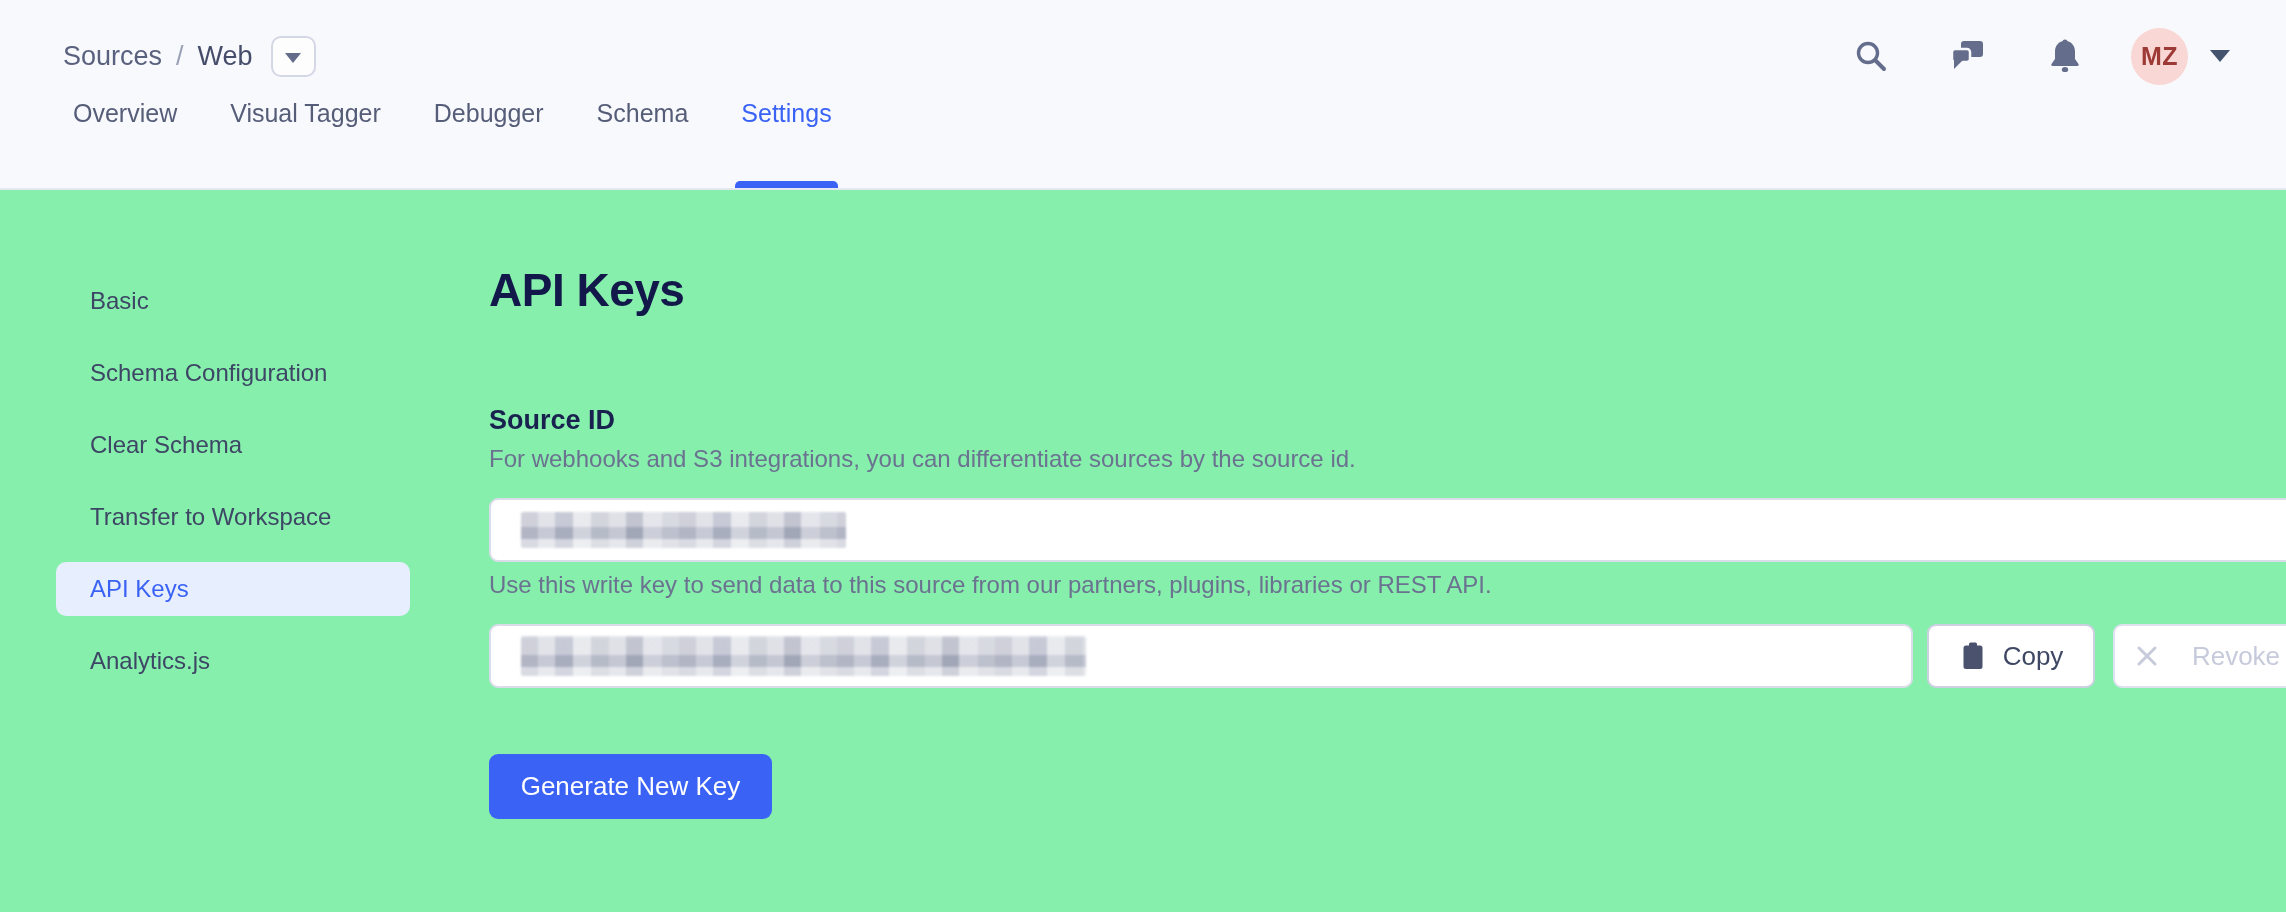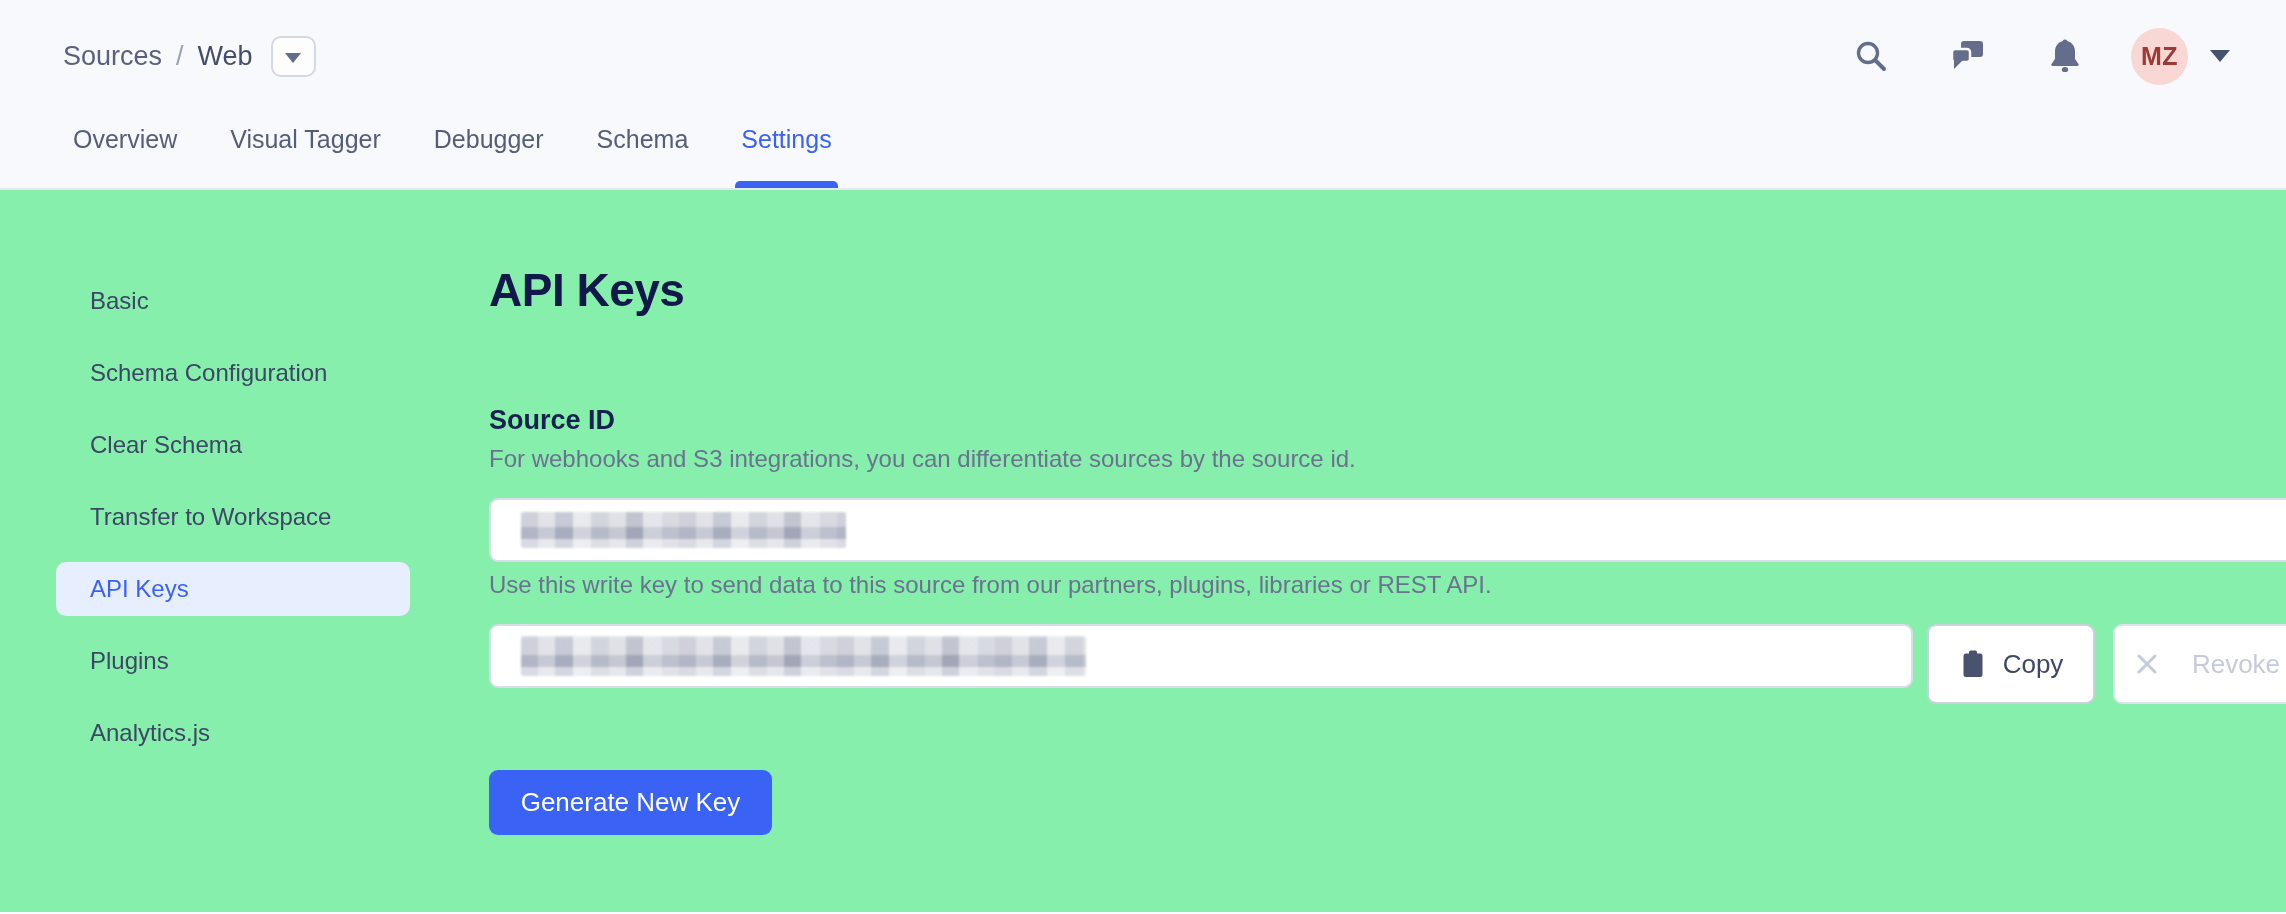--- a/index.html
+++ b/index.html
@@ -41,21 +41,21 @@
     margin-left:48px; cursor:pointer;
   }
   .caret-user { width:0; height:0; border-left:10px solid transparent;
     border-right:10px solid transparent; border-top:12px solid #44536e;
     margin-left:22px; cursor:pointer; }
 
   .tabs {
     position:absolute; left:73px; bottom:0; display:flex; gap:53px;
   }
   .tab {
-    font-size:25px; color:#555d78; padding-bottom:34px; position:relative;
+    font-size:25px; color:#555d78; padding-bottom:60px; position:relative;
     cursor:pointer; background:none; border:none;
     font-family:"Liberation Sans","DejaVu Sans",sans-serif;
   }
   .tab.active { color:#3a63f6; font-weight:500; }
   .tab.active::after {
     content:""; position:absolute; left:-6px; bottom:0;
     width:calc(100% + 12px); height:7px; background:#3a63f6;
     border-radius:5px 5px 0 0;
   }
 
@@ -92,21 +92,21 @@
     background-image:
       repeating-linear-gradient(0deg, rgba(255,255,255,.45) 0 9px, rgba(122,128,152,.16) 9px 21px, rgba(255,255,255,.3) 21px 38px),
       repeating-linear-gradient(90deg, #b3b7c6 0 17px, #d0d3dd 17px 34px, #a8adbf 34px 52px, #dcdee6 52px 70px, #babecb 70px 88px, #cdd0da 88px 105px, #9fa4b6 105px 122px, #d6d8e1 122px 141px, #c2c5d1 141px 158px);
   }
   .redacted.r1 { width:325px; height:36px; }
   .redacted.r2 { width:565px; height:40px; }
 
   .wk-row { display:flex; margin-top:24px; align-items:flex-start; }
   .wk-row .field { margin-top:0; }
   .btn {
-    height:80px; border-radius:9px; background:#fff; cursor:pointer;
+    height:64px; border-radius:9px; background:#fff; cursor:pointer;
     display:flex; align-items:center; justify-content:center;
     font-size:26px; font-family:"Liberation Sans","DejaVu Sans",sans-serif;
   }
   .btn-copy {
     width:168px; margin-left:14px; border:2px solid #ccd0e0; color:#3e4763;
     font-weight:500; gap:16px;
   }
   .btn-revoke {
     width:188px; margin-left:18px; border:2px solid #dfe2ee; color:#c6cadb;
     gap:32px; cursor:default;
@@ -172,21 +172,20 @@
     </nav>
   </header>
 
   <div class="page-body">
     <aside class="sidebar">
       <div class="side-item">Basic</div>
       <div class="side-item">Schema Configuration</div>
       <div class="side-item">Clear Schema</div>
       <div class="side-item">Transfer to Workspace</div>
       <div class="side-item active">API Keys</div>
-      <div class="side-item">Plugins</div>
       <div class="side-item">Analytics.js</div>
     </aside>
 
     <main class="content">
       <h1 class="page-title">API Keys</h1>
 
       <div class="section-label">Source ID</div>
       <div class="section-desc">For webhooks and S3 integrations, you can differentiate sources by the source id.</div>
       <div class="field source-id">
         <div class="redacted r1"></div>

